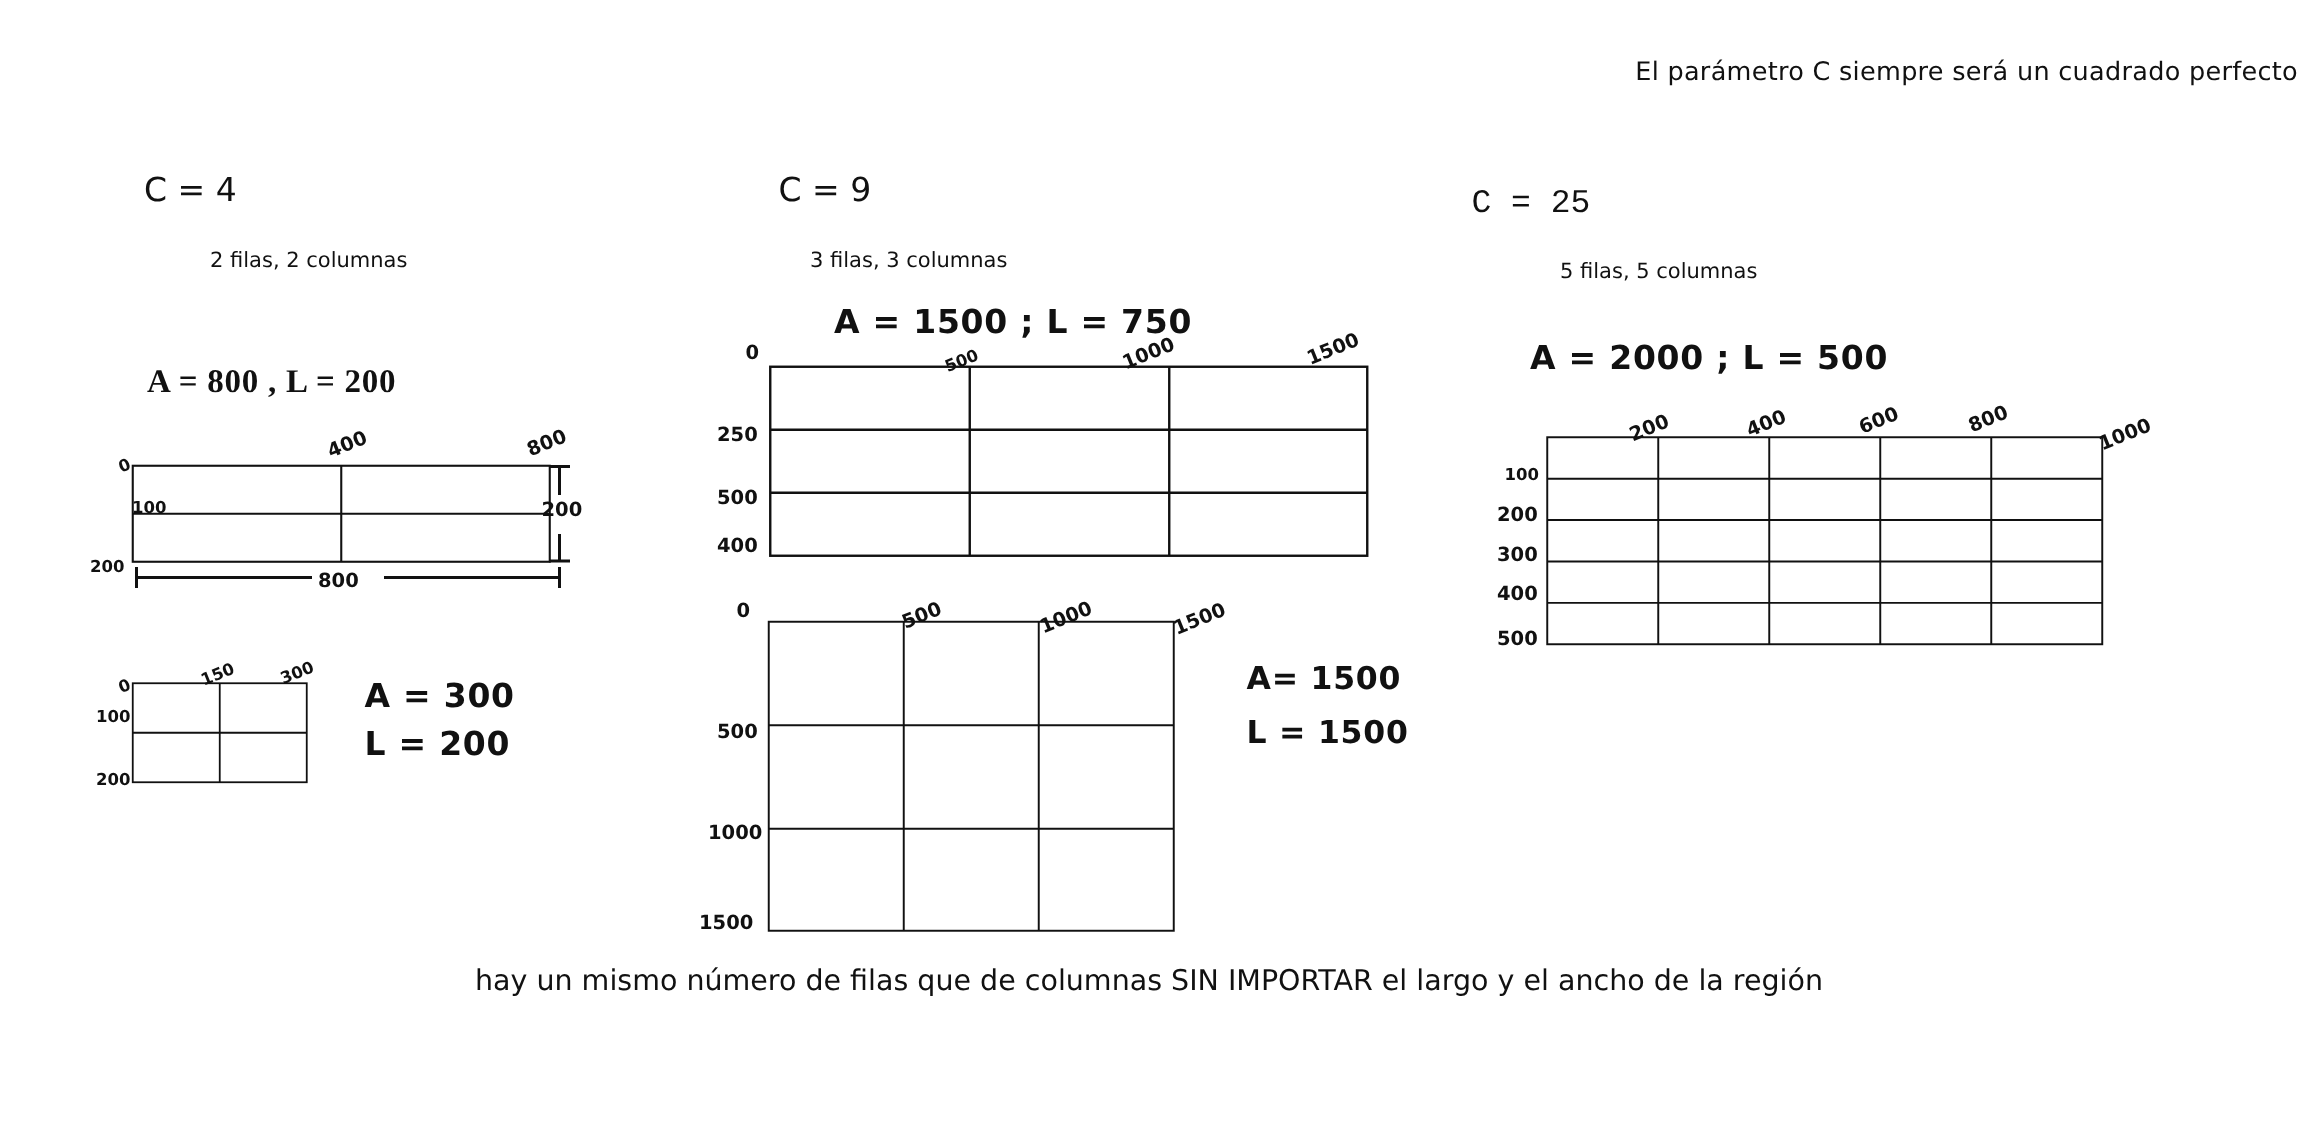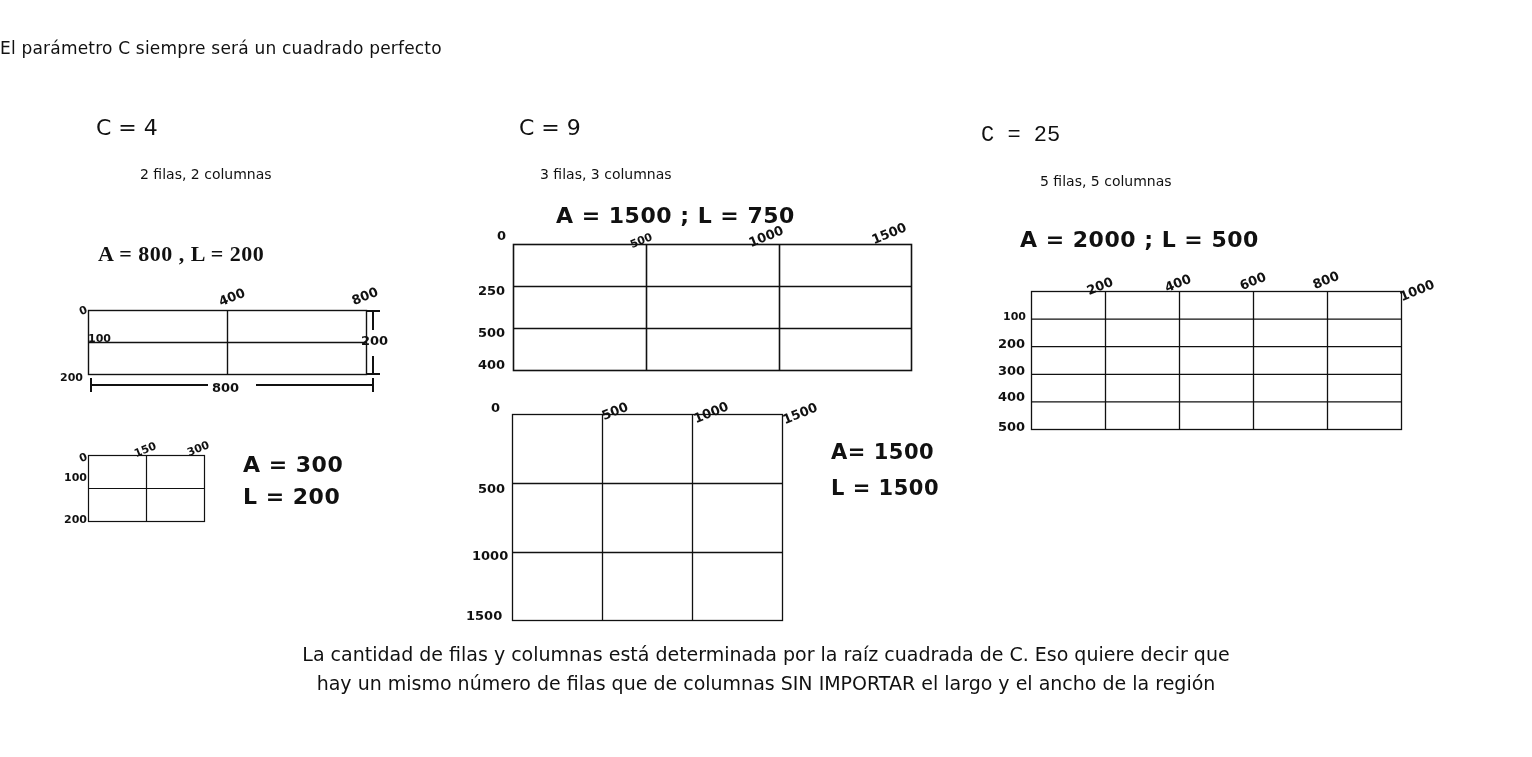--- a/index.html
+++ b/index.html
@@ -17,21 +17,21 @@
   }
   .abs { position: absolute; }
   .hand {
     font-family: "DejaVu Sans", sans-serif;
     color: #111;
     white-space: nowrap;
   }
   
   #title {
     left: 0; top: 38px; width: 1532px;
-    text-align: left;
+    text-align: right;
     font-size: 17px;
     letter-spacing: .2px;
   }
   
   .sec-title { font-size: 22px; font-weight: 400; }
   .sec-sub  { font-size: 14px; text-align: right; }
   .eq { font-size: 22px; font-weight: 700; letter-spacing: .5px; }
   .eq-lg { font-size: 21px; font-weight: 700; letter-spacing: .5px; }
   .tick { font-size: 13px; font-weight: 700; }
   .tick-sm { font-size: 11px; font-weight: 700; }
@@ -167,15 +167,14 @@
   <line class="gl" x1="0.5" y1="55.7" x2="370.5" y2="55.7" stroke-width="1.3"></line>
   <line class="gl" x1="0.5" y1="83.3" x2="370.5" y2="83.3" stroke-width="1.3"></line>
   <line class="gl" x1="0.5" y1="110.9" x2="370.5" y2="110.9" stroke-width="1.3"></line>
   <line class="gl" x1="74.5" y1="0.5" x2="74.5" y2="138.5" stroke-width="1.3"></line>
   <line class="gl" x1="148.5" y1="0.5" x2="148.5" y2="138.5" stroke-width="1.3"></line>
   <line class="gl" x1="222.5" y1="0.5" x2="222.5" y2="138.5" stroke-width="1.3"></line>
   <line class="gl" x1="296.5" y1="0.5" x2="296.5" y2="138.5" stroke-width="1.3"></line>
 </svg>
 
 <div class="abs hand" id="footer">
-  <span>La cantidad de filas y columnas está determinada por la raíz cuadrada de C. Eso quiere decir que</span>
   <span>hay un mismo número de filas que de columnas SIN IMPORTAR el largo y el ancho de la región</span>
 </div>
 
 </body></html>

